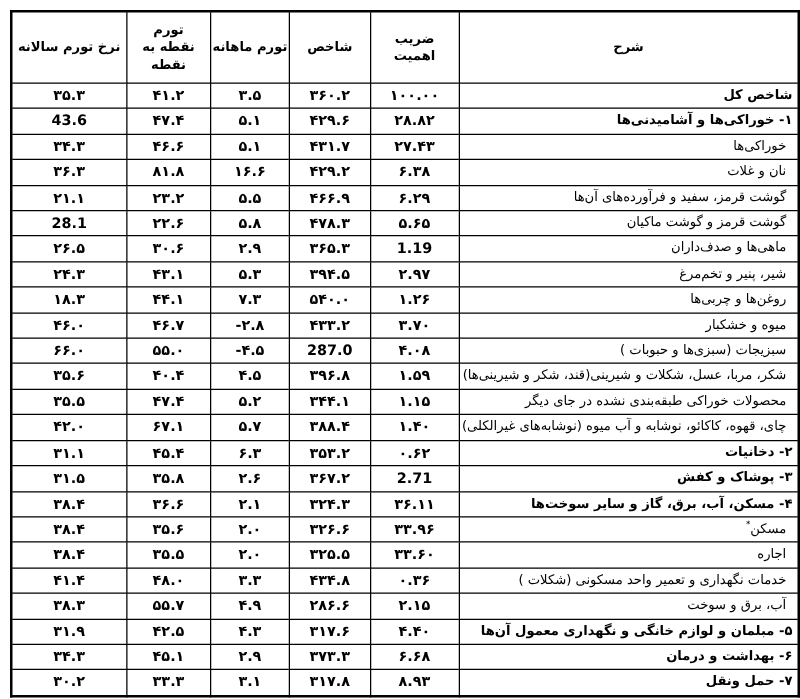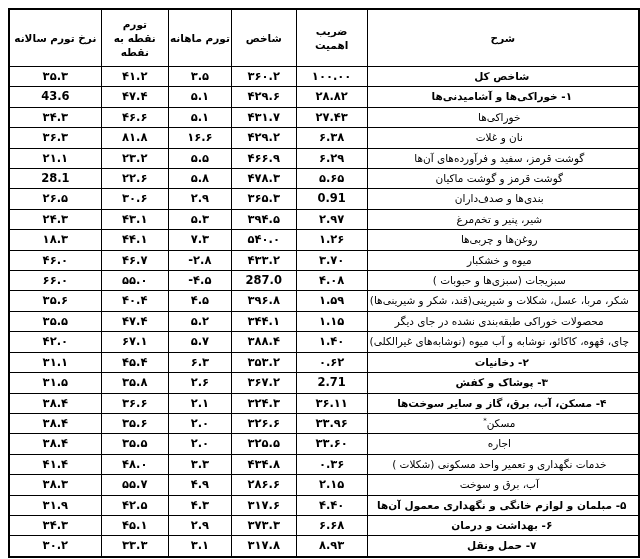--- a/index.html
+++ b/index.html
@@ -19,21 +19,21 @@
     font-weight:bold;font-size:10.5px;line-height:1.35;
   }
   .th-annual,.th-monthly,.th-index,.th-desc{white-space:nowrap;}
   .th-p2p,.th-weight{white-space:normal;padding:0 6px;}
   tbody td{height:19.4px;line-height:19.4px;}
   td.num{
     text-align:center;direction:ltr;
     font-weight:bold;font-size:11.5px;white-space:nowrap;
   }
   td.desc{
-    text-align:center;font-size:10.5px;white-space:nowrap;
+    text-align:right;font-size:10.5px;white-space:nowrap;
     padding-right:9px;padding-left:2px;
   }
   tr.bold td.desc{font-weight:bold;padding-right:4px;}
   td.desc.indent{padding-right:145px;}
   td.desc sup{font-size:7px;line-height:0;}
 </style>
 </head>
 <body>
 
 <div class="page">
@@ -99,22 +99,22 @@
         </tr>
         <tr>
           <td class="desc">گوشت قرمز و گوشت ماکیان</td>
           <td class="num">۵.۶۵</td>
           <td class="num">۴۷۸.۳</td>
           <td class="num">۵.۸</td>
           <td class="num">۲۲.۶</td>
           <td class="num">28.1</td>
         </tr>
         <tr>
-          <td class="desc">بندی‌ها و صدف‌داران</td>
-          <td class="num">0.91</td>
+          <td class="desc">ماهی‌ها و صدف‌داران</td>
+          <td class="num">1.19</td>
           <td class="num">۳۶۵.۳</td>
           <td class="num">۲.۹</td>
           <td class="num">۳۰.۶</td>
           <td class="num">۲۶.۵</td>
         </tr>
         <tr>
           <td class="desc">شیر، پنیر و تخم‌مرغ</td>
           <td class="num">۲.۹۷</td>
           <td class="num">۳۹۴.۵</td>
           <td class="num">۵.۳</td>

